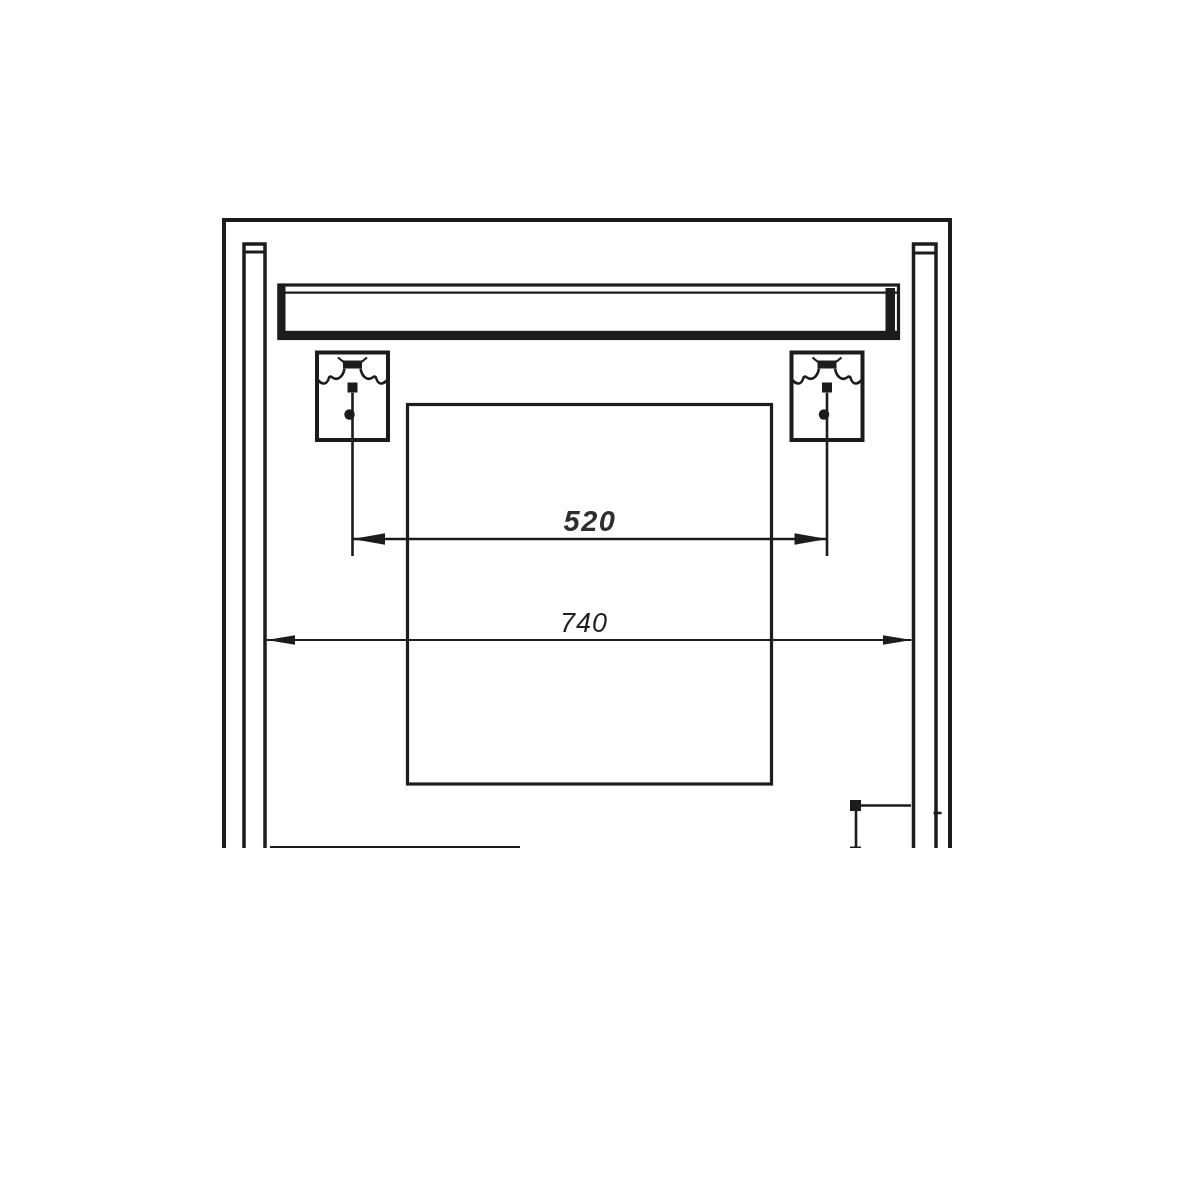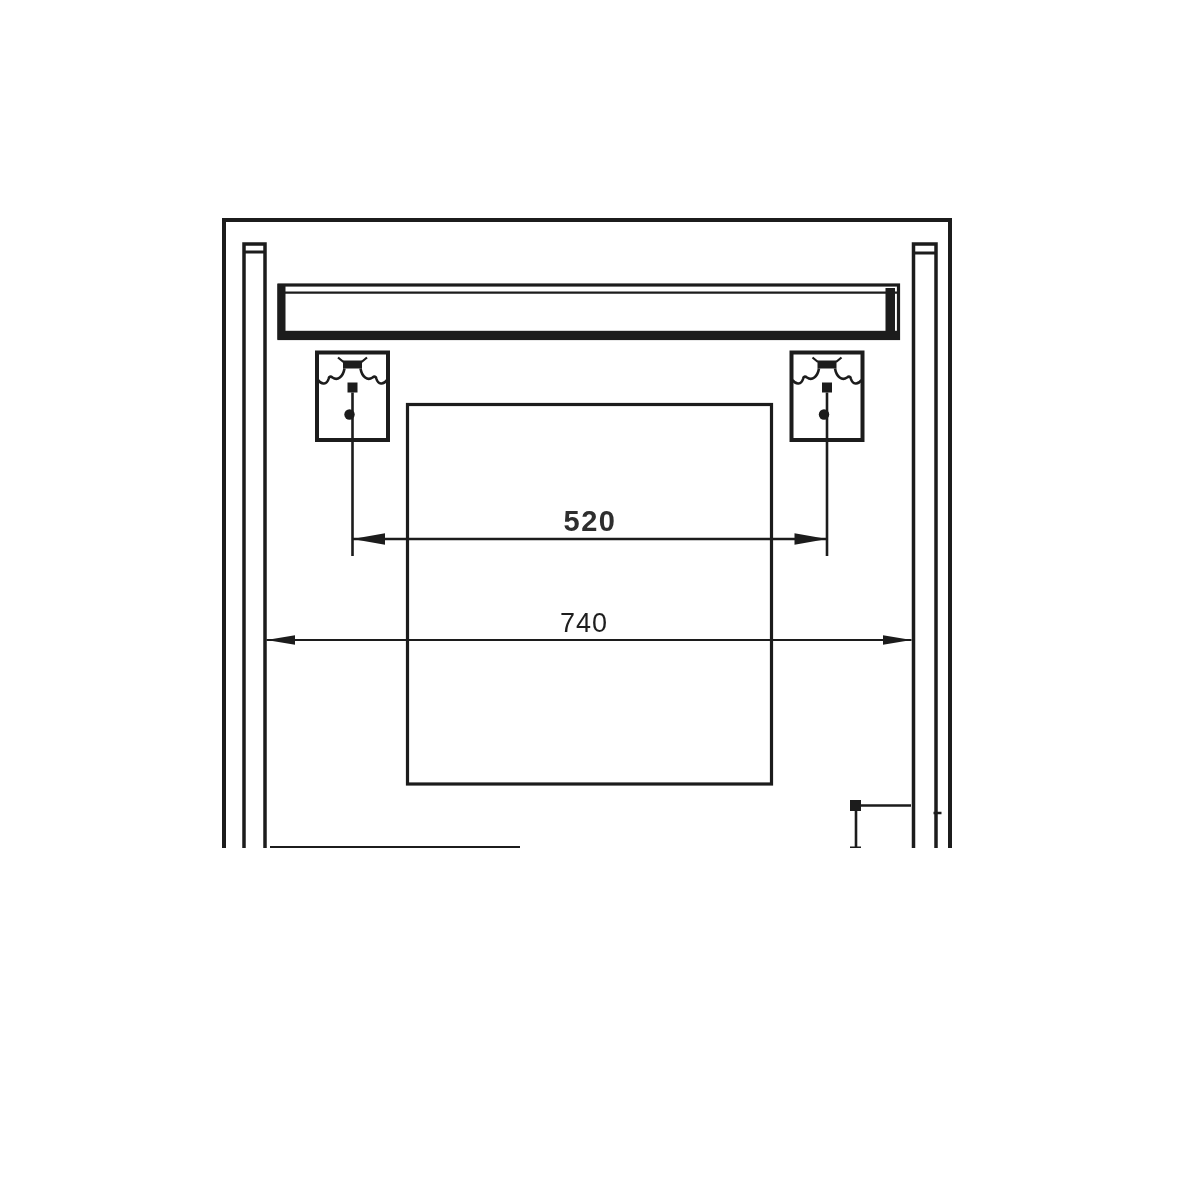--- a/index.html
+++ b/index.html
@@ -8,20 +8,21 @@
     --dim-bold:#2e2e2e;
     --dim-reg:#1e1e1e;
   }
   html,body{margin:0;padding:0;background:var(--bg);}
   .stage{
     position:relative;
     width:1200px;height:848px;
     background:var(--bg);
     font-family:"Liberation Sans",sans-serif;
     overflow:hidden;
+    font-style:italic;
   }
   svg{display:block;}
   .ln{stroke:var(--line);fill:none;stroke-linecap:butt;}
   .fl{fill:var(--line);stroke:none;}
   .wh{fill:var(--bg);}
   .whln{fill:var(--bg);stroke:var(--line);}
   .dim-bold{
     font-family:"Liberation Sans",sans-serif;
     font-size:29px;font-weight:700;
     fill:var(--dim-bold);letter-spacing:1.5px;

